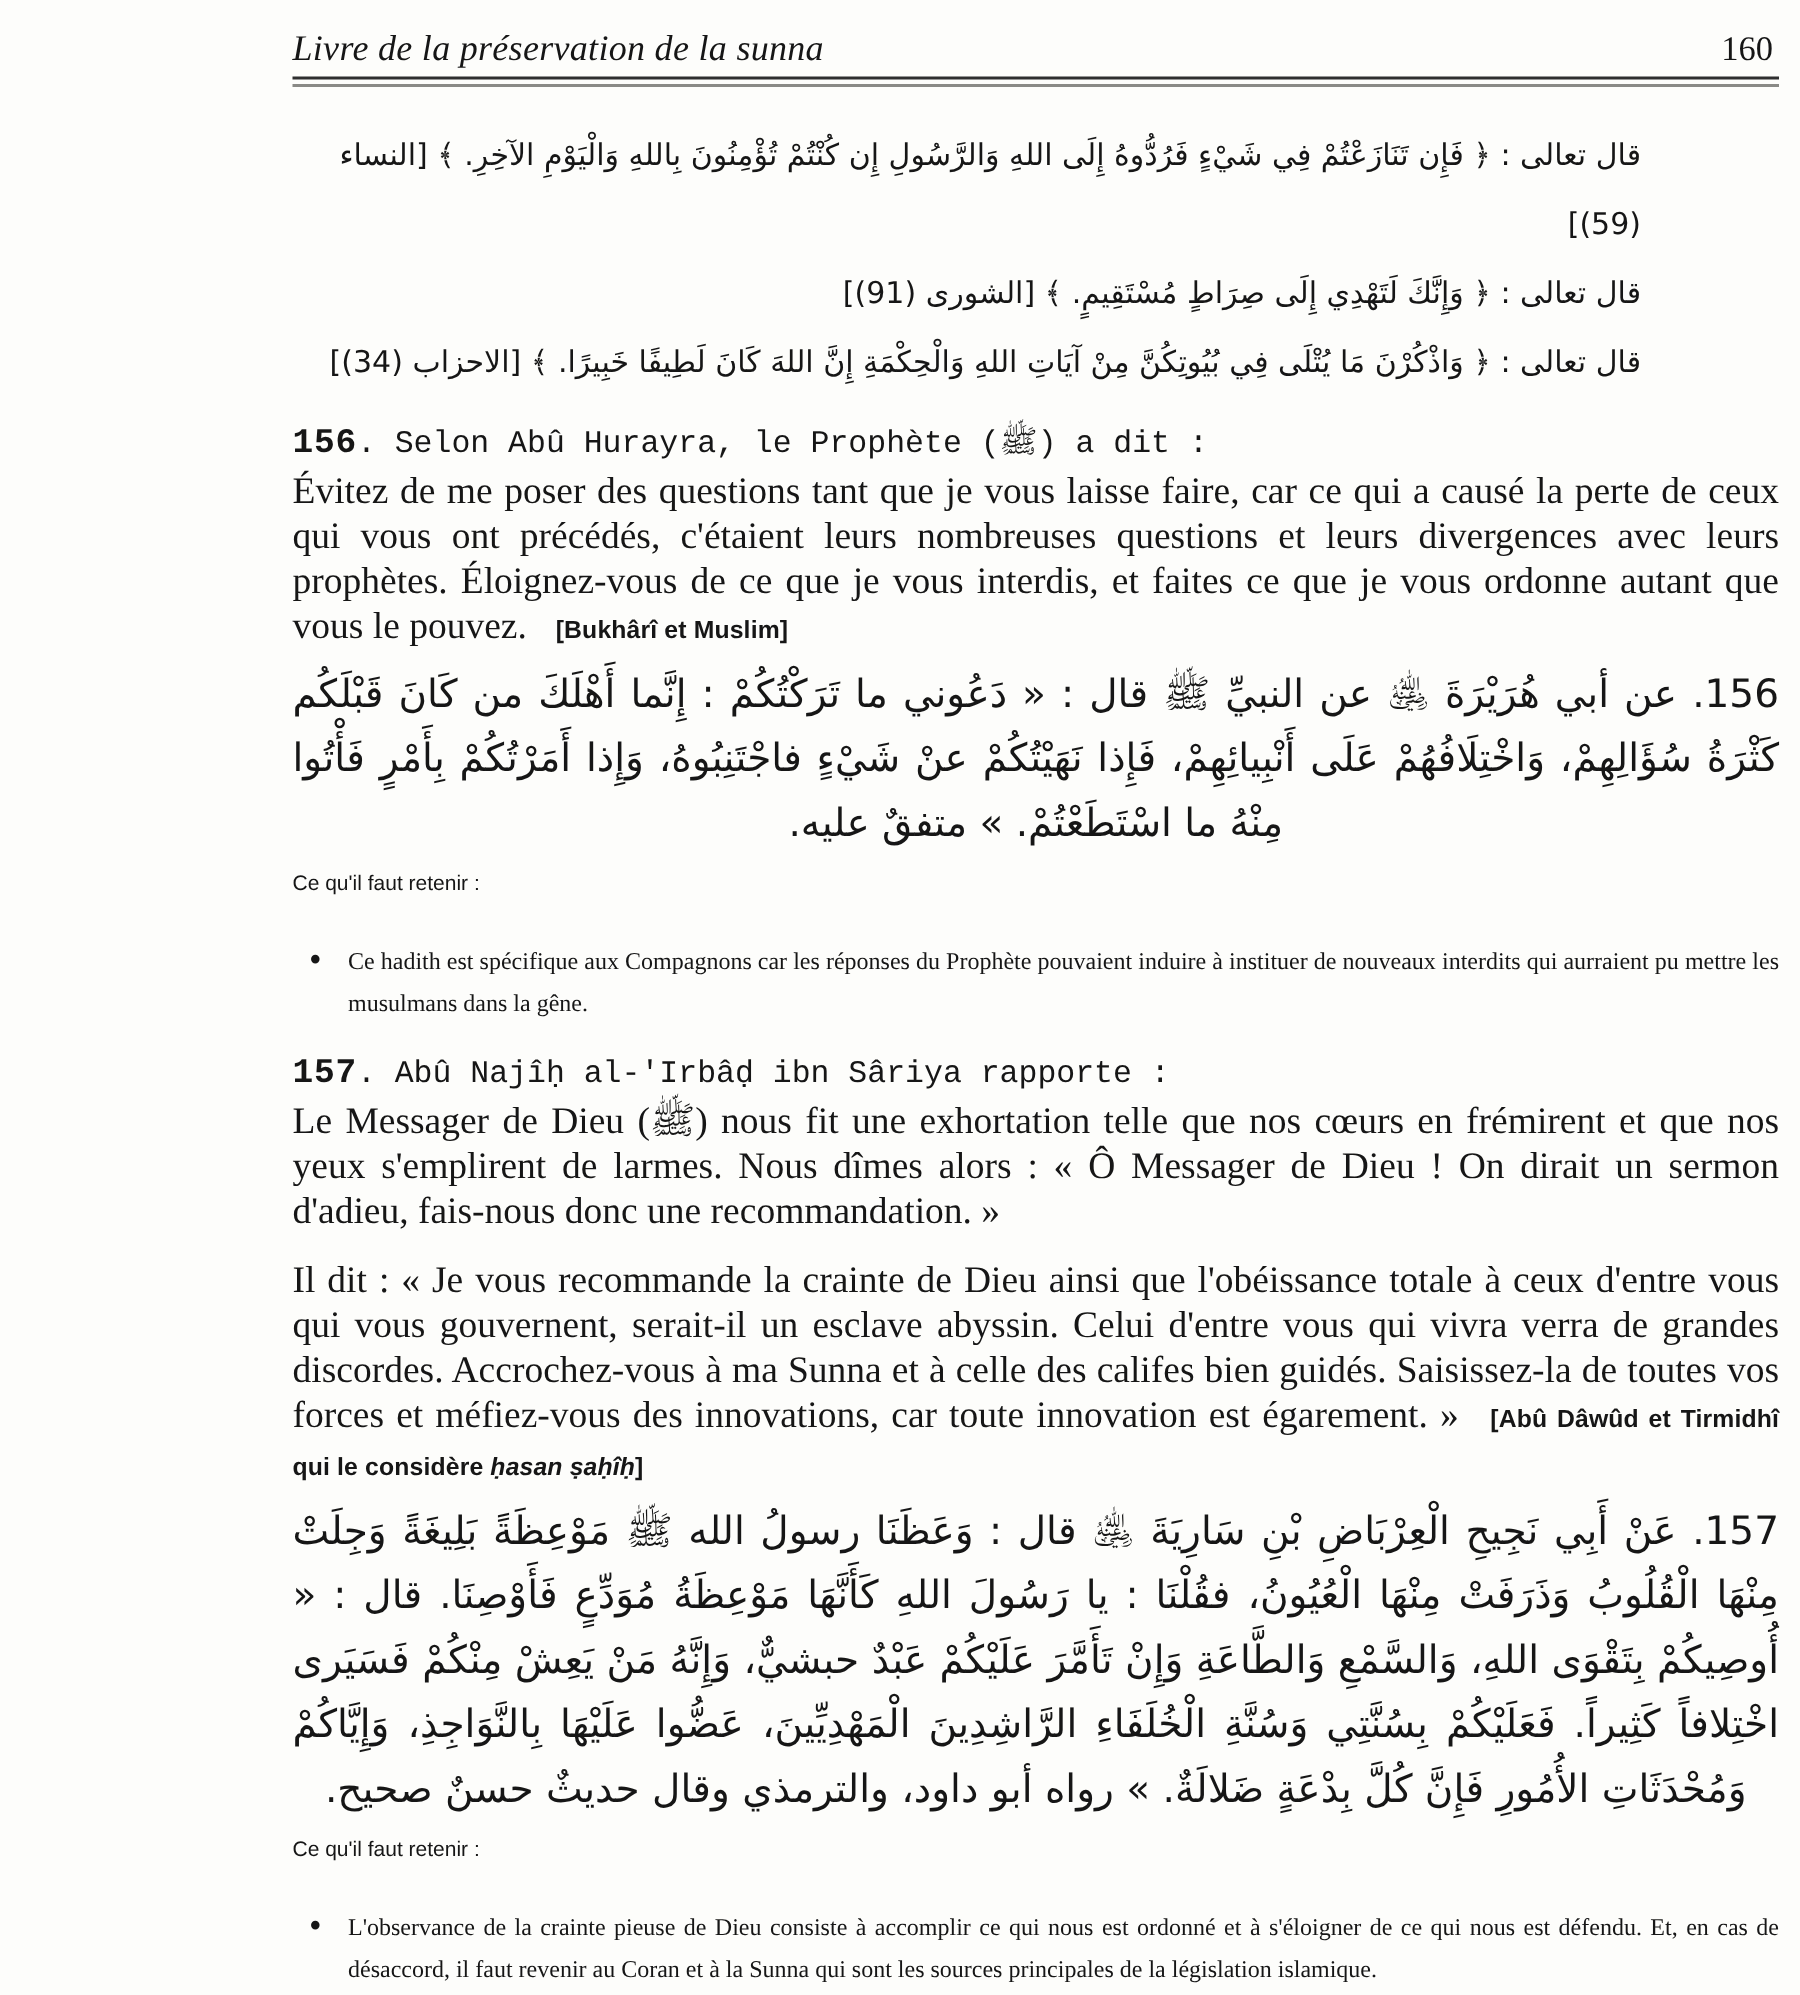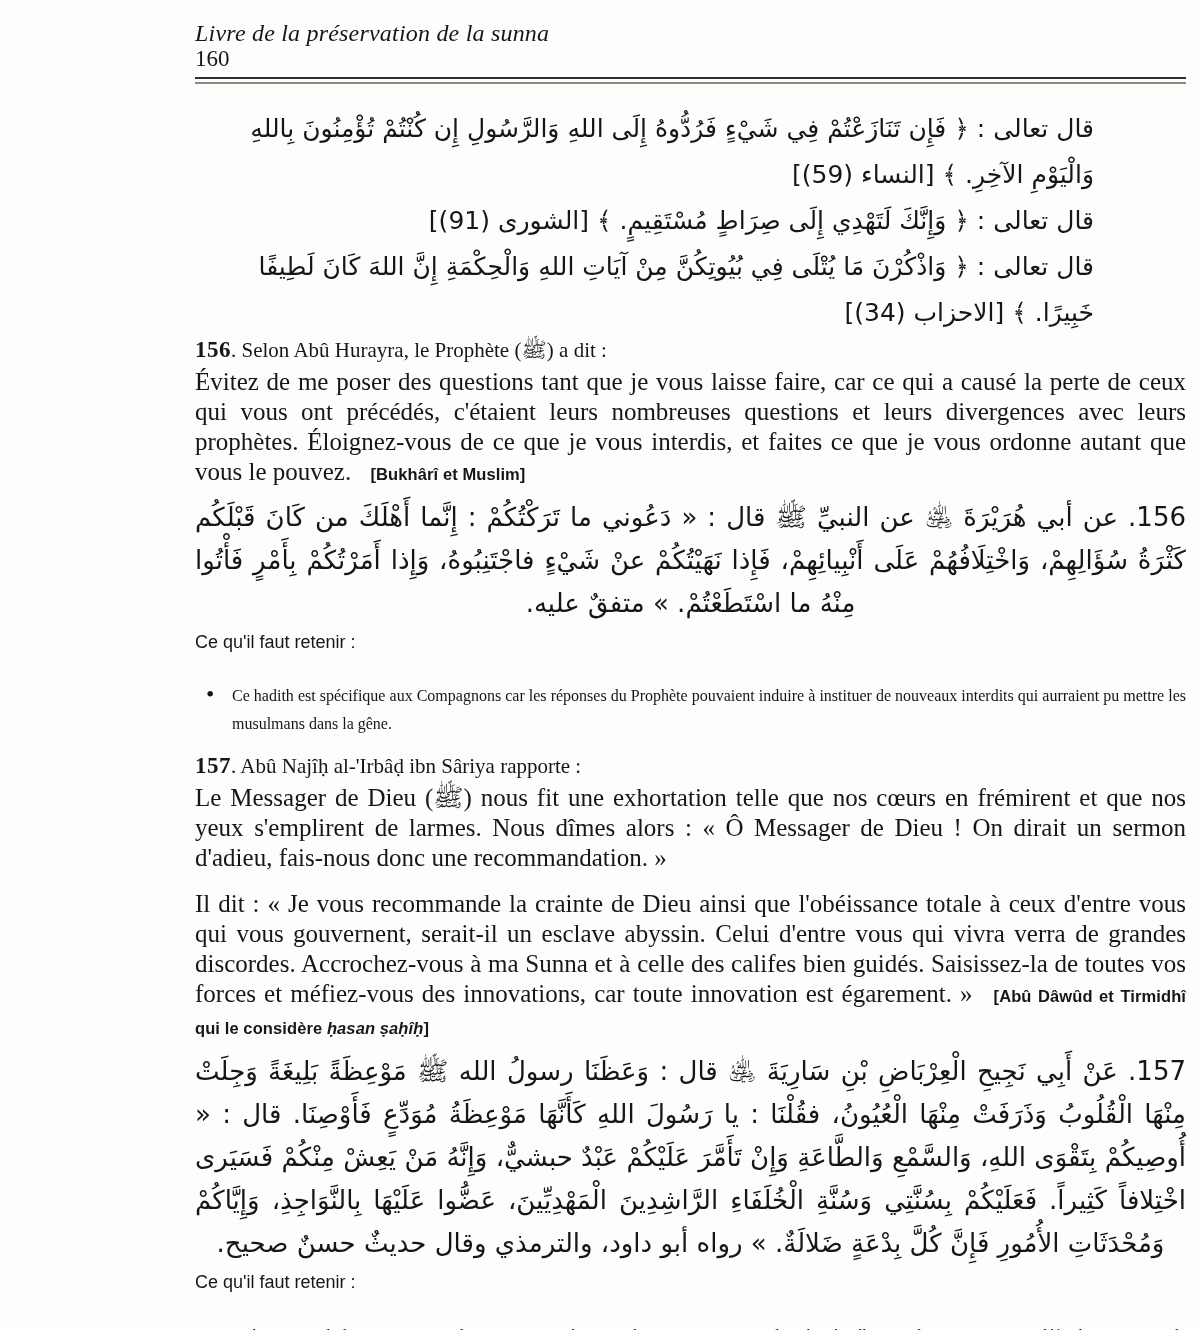--- a/index.html
+++ b/index.html
@@ -13,21 +13,20 @@
   .page{
     box-sizing:border-box;
     width:1200px;height:1330px;
     padding:20px 14px 0 195px;
     position:relative;
   }
   
   .pg-header{
     display:flex;justify-content:space-between;align-items:baseline;
     line-height:26px;
-    flex-direction:column;
   }
   .pg-title{
     font-style:italic;
     font-size:24px;
     letter-spacing:.2px;
   }
   .pg-num{
     font-size:23px;
     padding-right:4px;
   }
@@ -36,38 +35,38 @@
   .rule .r2{height:2px;background:#8a8a86;margin-top:3px;}
 
   
   .verses{
     margin-top:22px;
     padding-right:92px;
     direction:rtl;
   }
   .verse{
     font-family:"DejaVu Sans",sans-serif;
-    font-size:25px;
+    font-size:20px;
     line-height:46px;
     text-align:right;
   }
   .ar{
     direction:rtl;
     font-family:"DejaVu Sans",sans-serif;
     font-size:26px;
     line-height:43px;
     text-align:justify;
     text-align-last:center;
     margin:7px 0 0 0;
   }
 
   
   .h-head{
-    margin-top:0;
-    font-family:Liberation Serif, serif;
+    margin-top:18px;
+    font-family:Liberation Mono, monospace;
     font-size:21px;
     line-height:27px;
   }
   .h-num{
     font-weight:700;
     font-size:23px;
     letter-spacing:.5px;
   }
 
   
@@ -84,21 +83,21 @@
     font-size:16.5px;
     letter-spacing:.1px;
     padding-left:13px;
   }
   .src .it{font-style:italic;}
 
   
   .ret-label{
     margin-top:6px;
     font-family:"Liberation Sans","DejaVu Sans",sans-serif;
-    font-size:18px;
+    font-size:14px;
     line-height:23px;
   }
   .ret{
     margin-left:37px;
     margin-top:2px;
   }
   .ret-item{
     position:relative;
     font-size:16px;
     line-height:28px;

